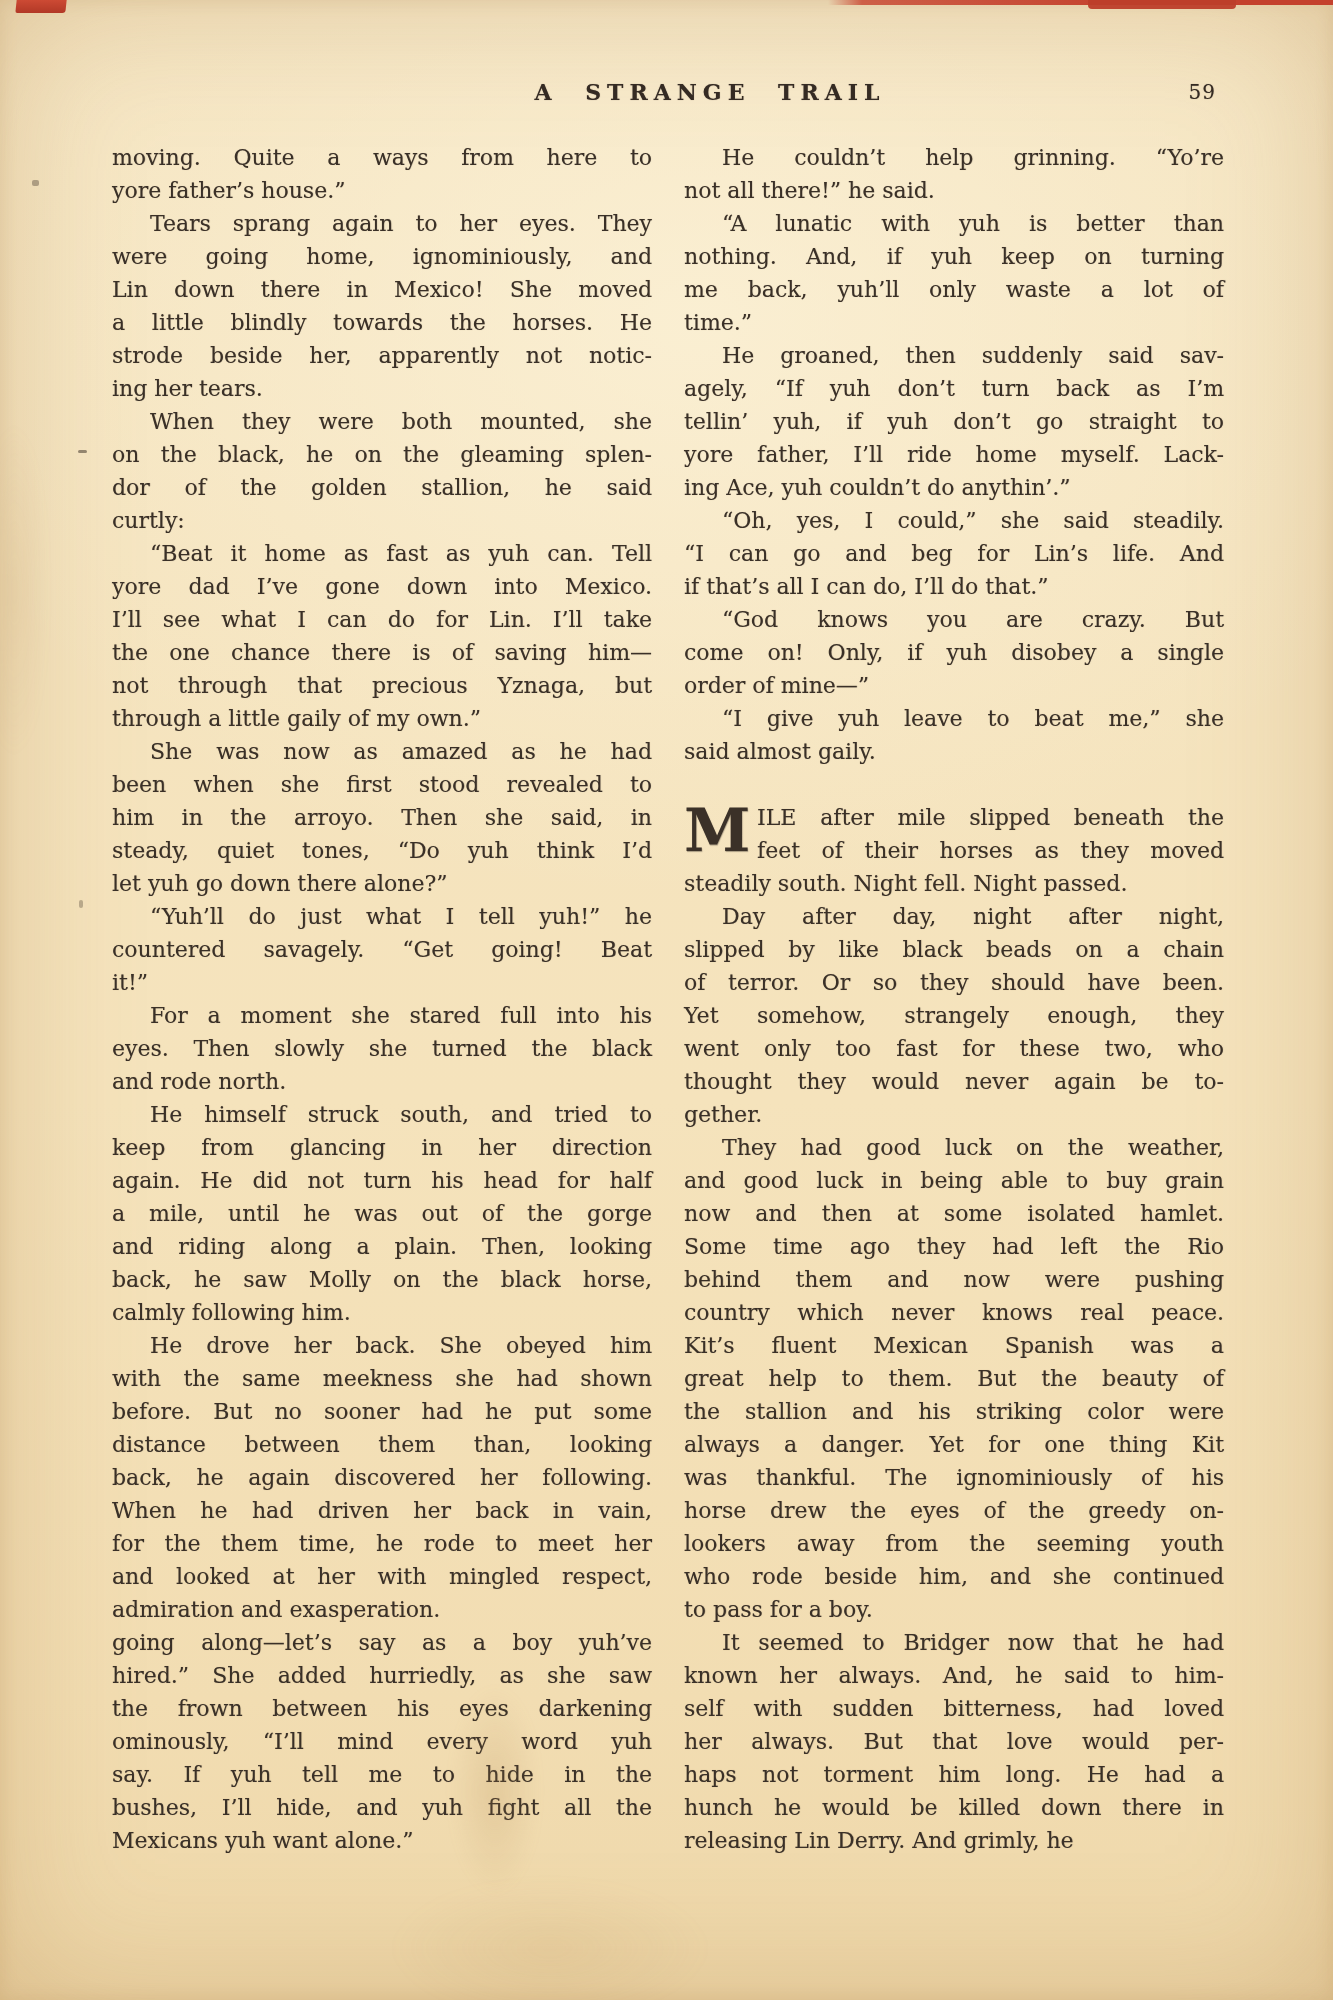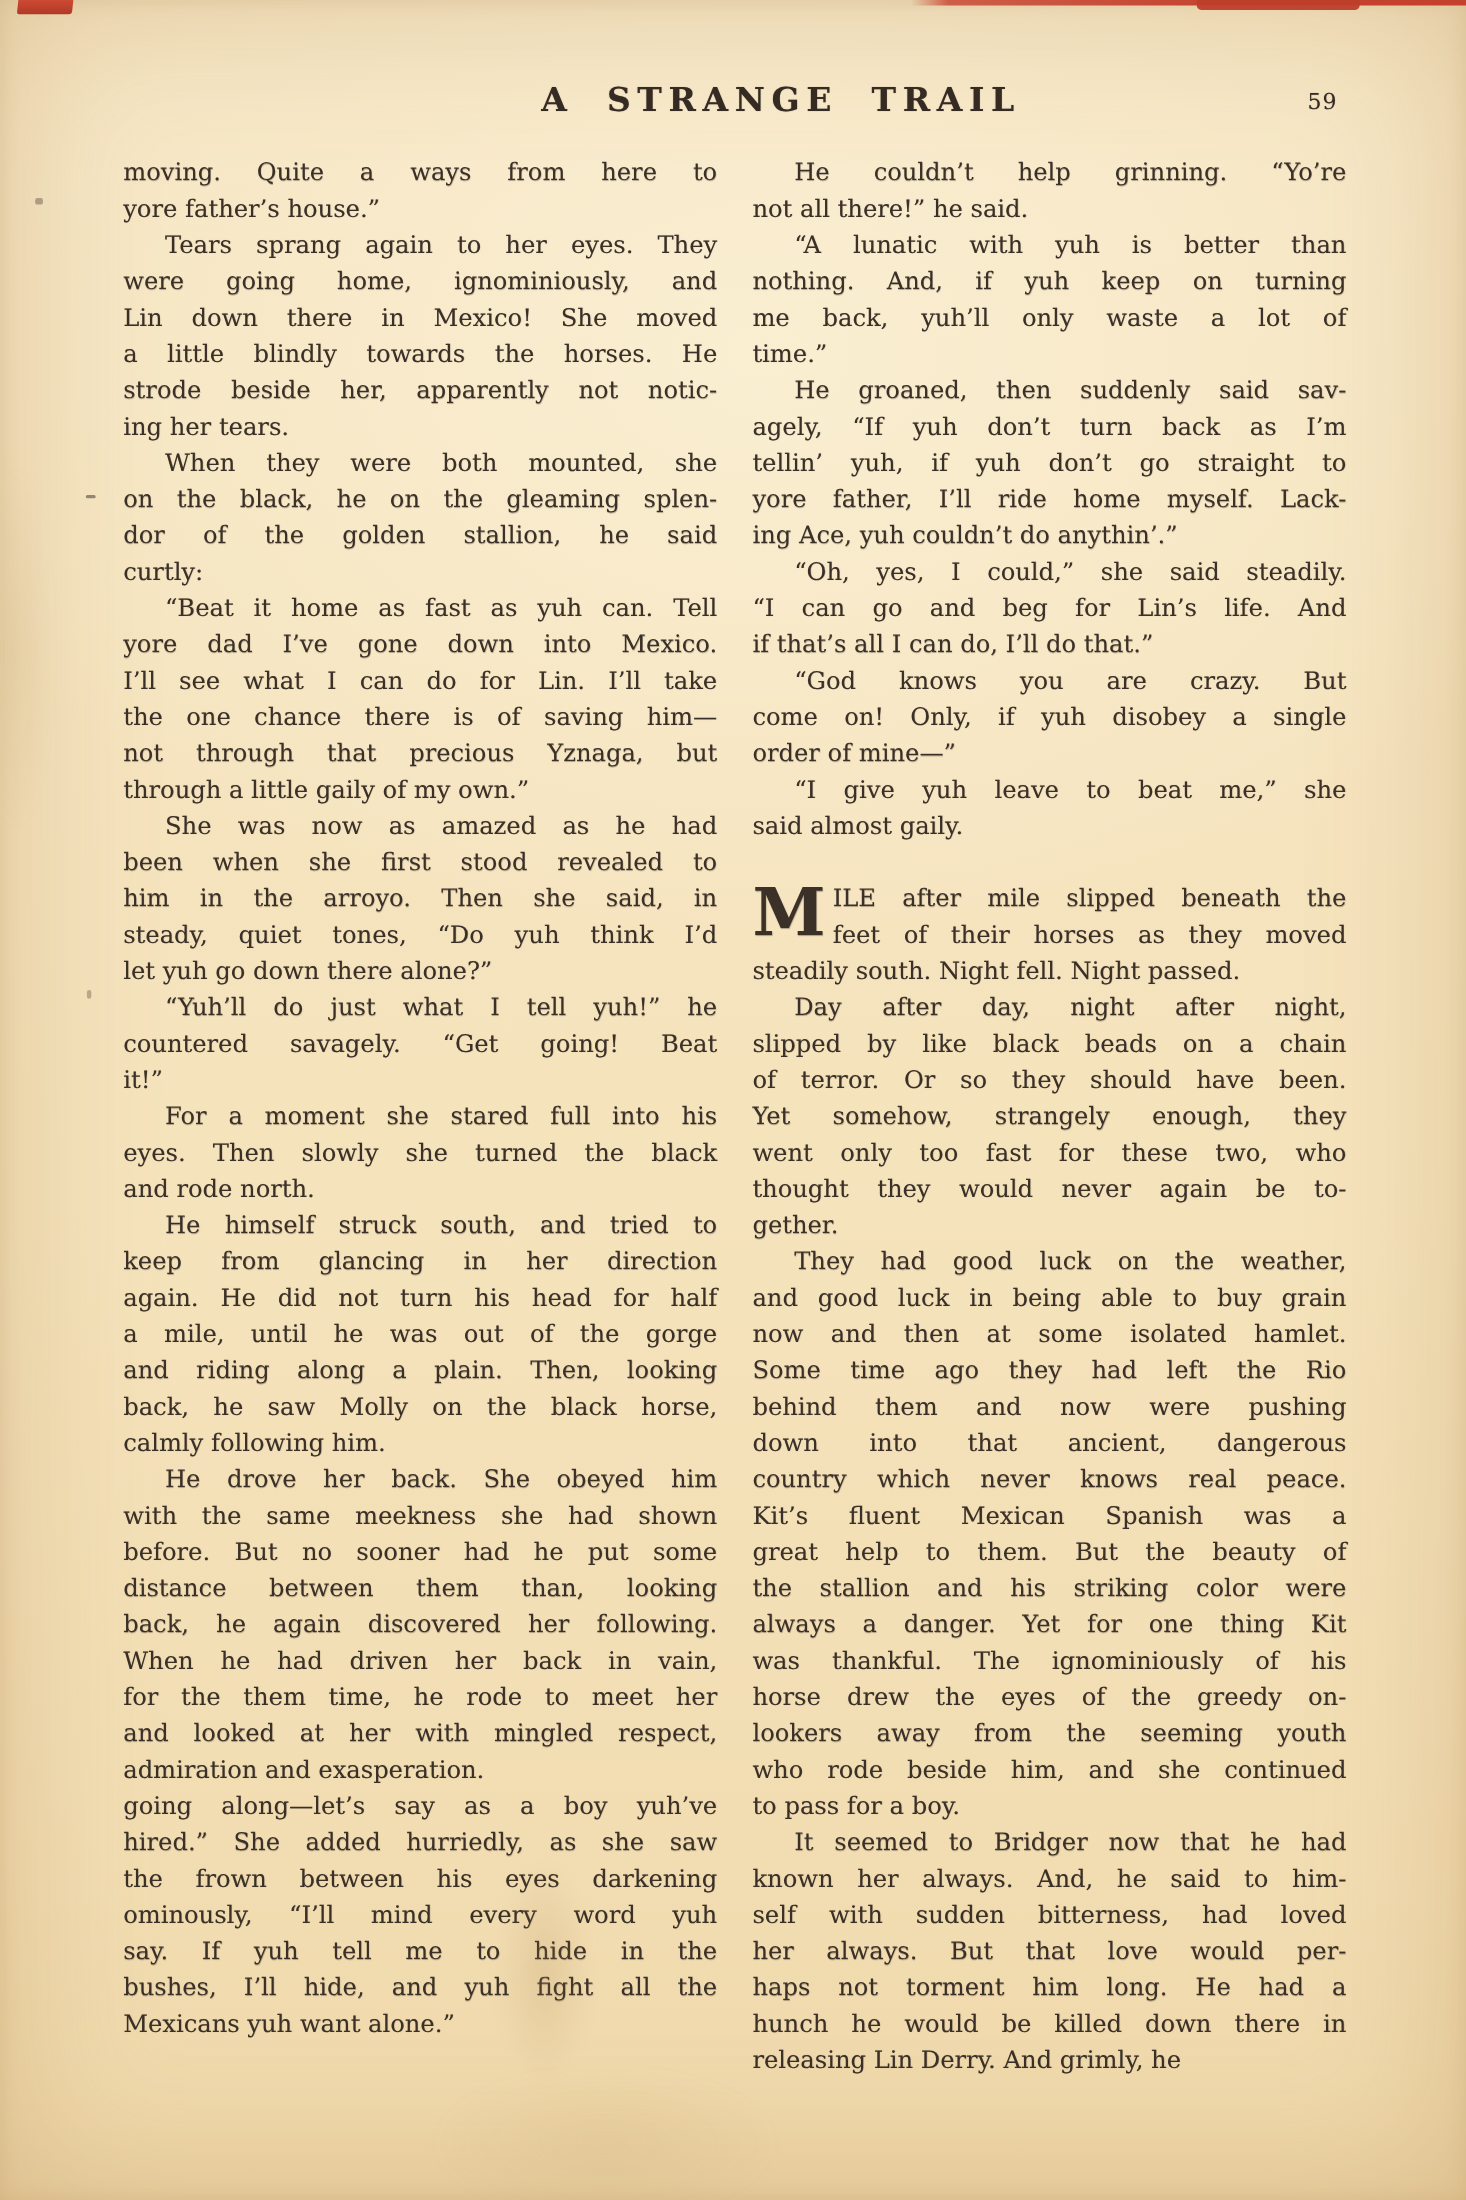--- a/index.html
+++ b/index.html
@@ -33,21 +33,21 @@
     position: absolute; left: 1088px; top: 0; height: 9px; width: 148px;
     background: #bd3e2a; border-radius: 0 0 4px 4px; opacity: .95;
   }
   header {
     position: absolute; top: 74px; left: 112px; width: 1112px; height: 36px;
     line-height: 36px; color: var(--ink, #3a3027);
   }
   .title {
     display: block; text-align: center;
     transform: translateX(42px);
-    font-size: 30px; font-weight: bold;
+    font-size: 22px; font-weight: bold;
     letter-spacing: 6px; word-spacing: 14px;
     color: #352b23;
     text-shadow: 0 0 1px rgba(53,43,35,.45);
   }
   .pagenum {
     position: absolute; right: 8px; top: 0;
     font-size: 20px; letter-spacing: 1px; color: #352b23;
     text-shadow: 0 0 1px rgba(53,43,35,.4);
   }
   main.columns {
@@ -229,21 +229,20 @@
           <div class="line">went only too fast for these two, who</div>
           <div class="line">thought they would never again be to-</div>
           <div class="line last">gether.</div>
         </div>
         <div class="para">
           <div class="line indent">They had good luck on the weather,</div>
           <div class="line">and good luck in being able to buy grain</div>
           <div class="line">now and then at some isolated hamlet.</div>
           <div class="line">Some time ago they had left the Rio</div>
           <div class="line">behind them and now were pushing</div>
-          <div class="line">down into that ancient, dangerous</div>
           <div class="line">country which never knows real peace.</div>
           <div class="line">Kit’s fluent Mexican Spanish was a</div>
           <div class="line">great help to them.   But the beauty of</div>
           <div class="line">the stallion and his striking color were</div>
           <div class="line">always a danger.  Yet for one thing Kit</div>
           <div class="line">was thankful.  The ignominiously of his</div>
           <div class="line">horse drew the eyes of the greedy on-</div>
           <div class="line">lookers away from the seeming youth</div>
           <div class="line">who rode beside him, and she continued</div>
           <div class="line last">to pass for a boy.</div>

